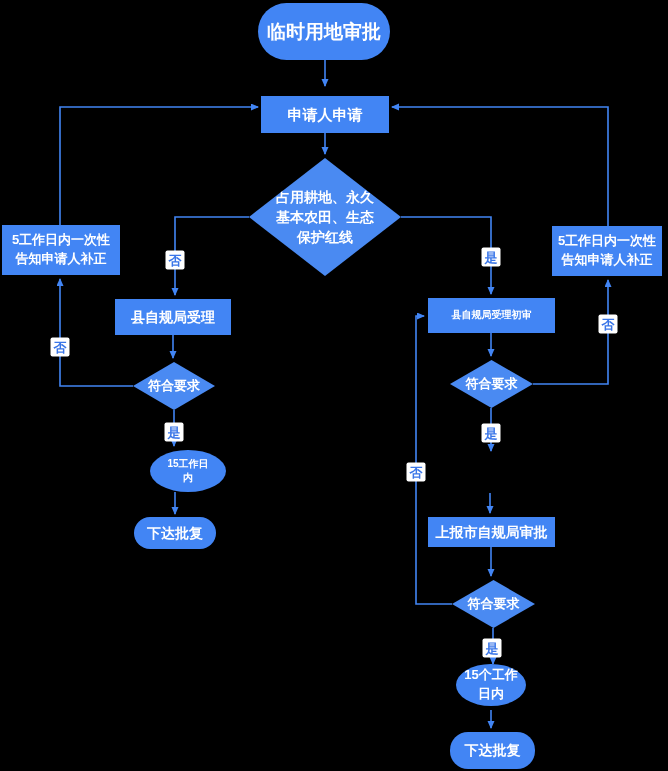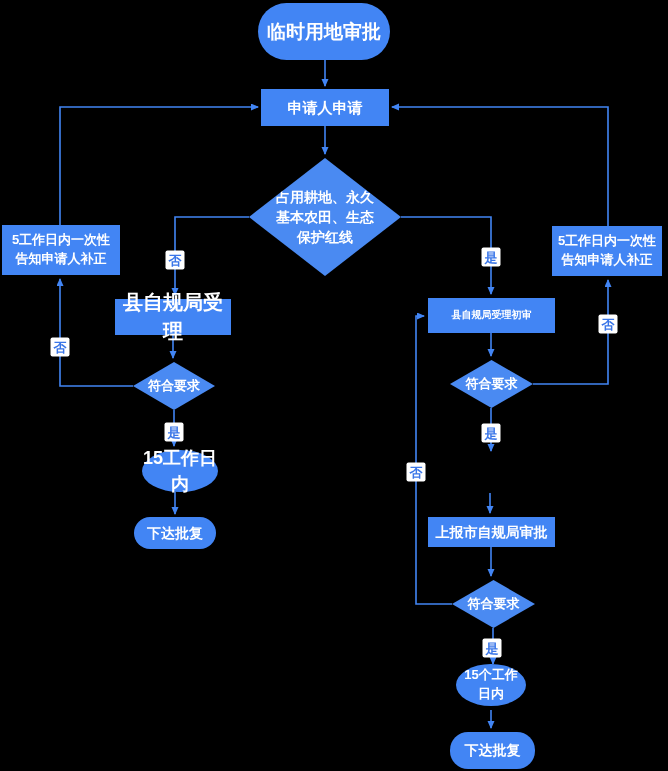--- a/index.html
+++ b/index.html
@@ -17,27 +17,27 @@
   .stadium{background:#4285F4;}
   .ellipse{background:#4285F4;border-radius:50%;}
   .diamond{background:#4A8AF2;clip-path:polygon(50% 0,100% 50%,50% 100%,0 50%);}
   .edge-label{
     position:absolute;background:#fff;color:#3A76E8;font-weight:600;
     font-size:13px;line-height:1;padding:3px 3px;border-radius:2px;
     transform:translate(-50%,-50%);
   }
   
   #n-start{left:258px;top:3px;width:132px;height:57px;border-radius:29px;font-size:19px;}
-  #n-apply{left:261px;top:89px;width:128px;height:37px;font-size:15px;}
+  #n-apply{left:261px;top:96px;width:128px;height:37px;font-size:15px;}
   #n-land{left:249px;top:158px;width:152px;height:118px;font-size:14px;}
   #n-notify-left{left:2px;top:225px;width:118px;height:50px;font-size:13px;}
   #n-notify-right{left:552px;top:226px;width:110px;height:50px;font-size:13px;}
-  #n-county-accept{left:115px;top:299px;width:116px;height:36px;font-size:20px;}
+  #n-county-accept{left:115px;top:299px;width:116px;height:36px;font-size:14px;}
   #n-check1{left:133px;top:362px;width:82px;height:48px;font-size:13px;}
-  #n-days15-left{left:142px;top:450px;width:76px;height:42px;font-size:18px;}
+  #n-days15-left{left:150px;top:450px;width:76px;height:42px;font-size:10px;}
   #n-approve-left{left:134px;top:517px;width:82px;height:32px;border-radius:16px;font-size:14px;}
   #n-county-initial{left:428px;top:298px;width:127px;height:35px;font-size:10px;}
   #n-check2{left:450px;top:360px;width:83px;height:48px;font-size:13px;}
   #n-days5{left:453px;top:455px;width:74px;height:38px;font-size:13px;}
   #n-report-city{left:428px;top:517px;width:127px;height:30px;font-size:14px;text-align:right;}
   #n-check3{left:452px;top:580px;width:83px;height:48px;font-size:13px;}
   #n-days15-right{left:456px;top:664px;width:70px;height:42px;font-size:13px;}
   #n-approve-right{left:450px;top:732px;width:85px;height:37px;border-radius:18px;font-size:14px;}
   
   #l-no1{left:175px;top:260px;}

